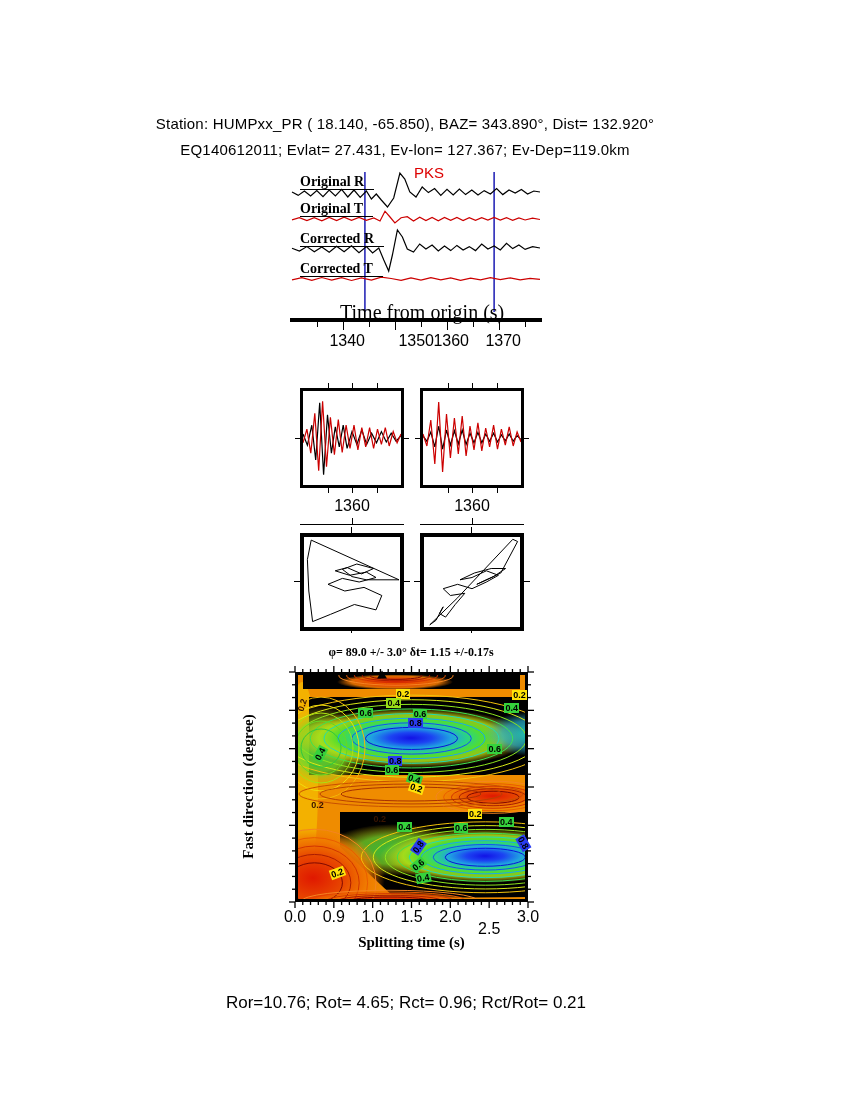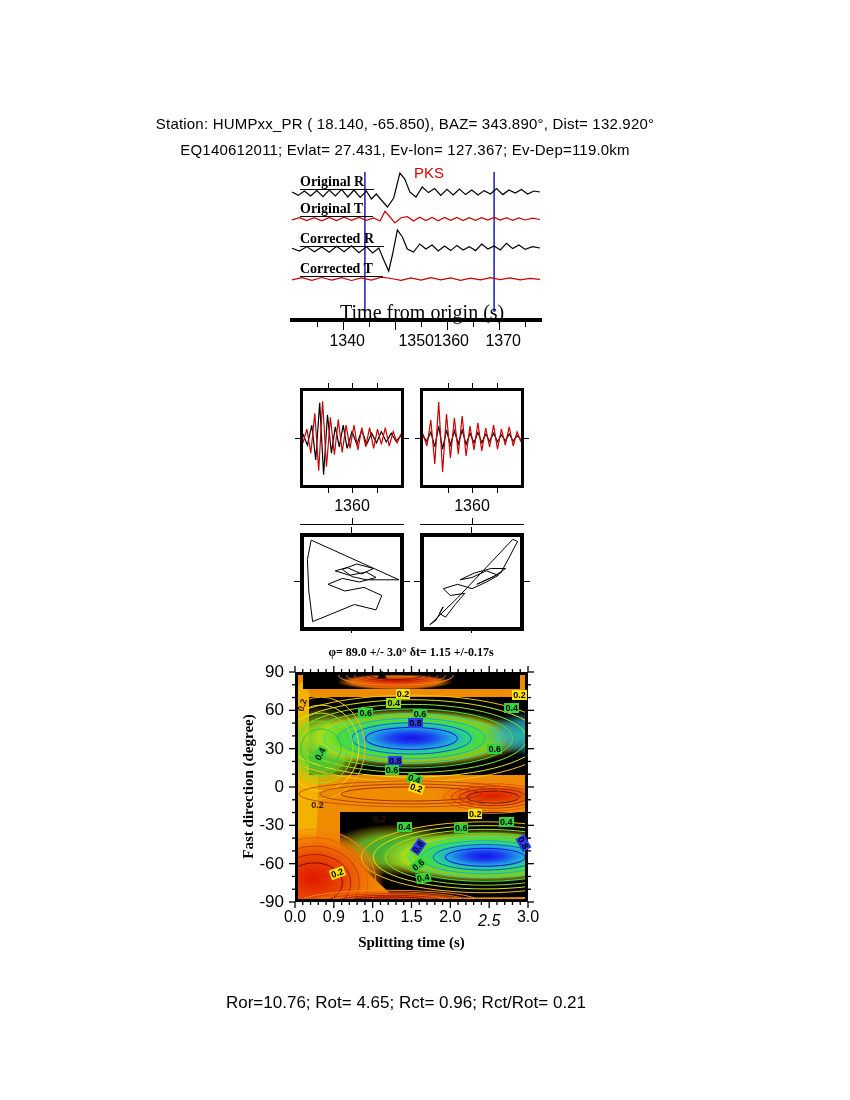--- a/index.html
+++ b/index.html
@@ -339,36 +339,27 @@
         <div class="clabel cl-g" style="left:158.98333333333335px;top:150.88888888888889px;">0.6</div>
         <div class="clabel cl-b" style="left: 221.117px; top: 166.222px; transform: rotate(60deg);">0.8</div>
         <div class="clabel cl-b" style="left: 116.267px; top: 170.056px; transform: rotate(-55deg);">0.8</div>
         <div class="clabel cl-y" style="left: 34.7167px; top: 195.611px; transform: rotate(-20deg);">0.2</div>
         <div class="clabel cl-g" style="left: 116.267px; top: 187.944px; transform: rotate(-40deg);">0.6</div>
         <div class="clabel cl-g" style="left: 120.927px; top: 200.722px; transform: rotate(-10deg);">0.4</div>
       </div>
   </div>
 
   <div id="c-ylabel">Fast direction (degree)</div>
-  <div id="c-ylabels">
-      <div class="ylab" style="top:-10px;">90</div>
-      <div class="ylab" style="top:28.33333333333333px;">60</div>
-      <div class="ylab" style="top:66.66666666666666px;">30</div>
-      <div class="ylab" style="top:105px;">0</div>
-      <div class="ylab" style="top:143.33333333333331px;">-30</div>
-      <div class="ylab" style="top:181.66666666666669px;">-60</div>
-      <div class="ylab" style="top:220px;">-90</div>
-    </div>
   <div id="c-xlabels">
       <div class="xlab" style="left:-18px;top:0;">0.0</div>
       <div class="xlab" style="left:20.83333333333333px;top:0;">0.9</div>
       <div class="xlab" style="left:59.66666666666666px;top:0;">1.0</div>
       <div class="xlab" style="left:98.5px;top:0;">1.5</div>
       <div class="xlab" style="left:137.33333333333331px;top:0;">2.0</div>
-      <div class="xlab" style="left:176.16666666666669px;top:4px;font-style:italic;">2.5</div>
+      <div class="xlab" style="left:176.16666666666669px;top:12px;">2.5</div>
       <div class="xlab" style="left:215px;top:0;">3.0</div>
     </div>
   <div id="c-xlabel">Splitting time (s)</div>
 
   <div id="stats">Ror=10.76; Rot= 4.65; Rct= 0.96; Rct/Rot= 0.21</div>
 
 <div class="p-label" style="left:300px;">1360</div>
     <div class="subax" style="left:300px;"></div>
     <div class="tick" style="left:352px;top:518px;width:1px;height:6px;"></div>
     <div class="p-label" style="left:420px;">1360</div>

